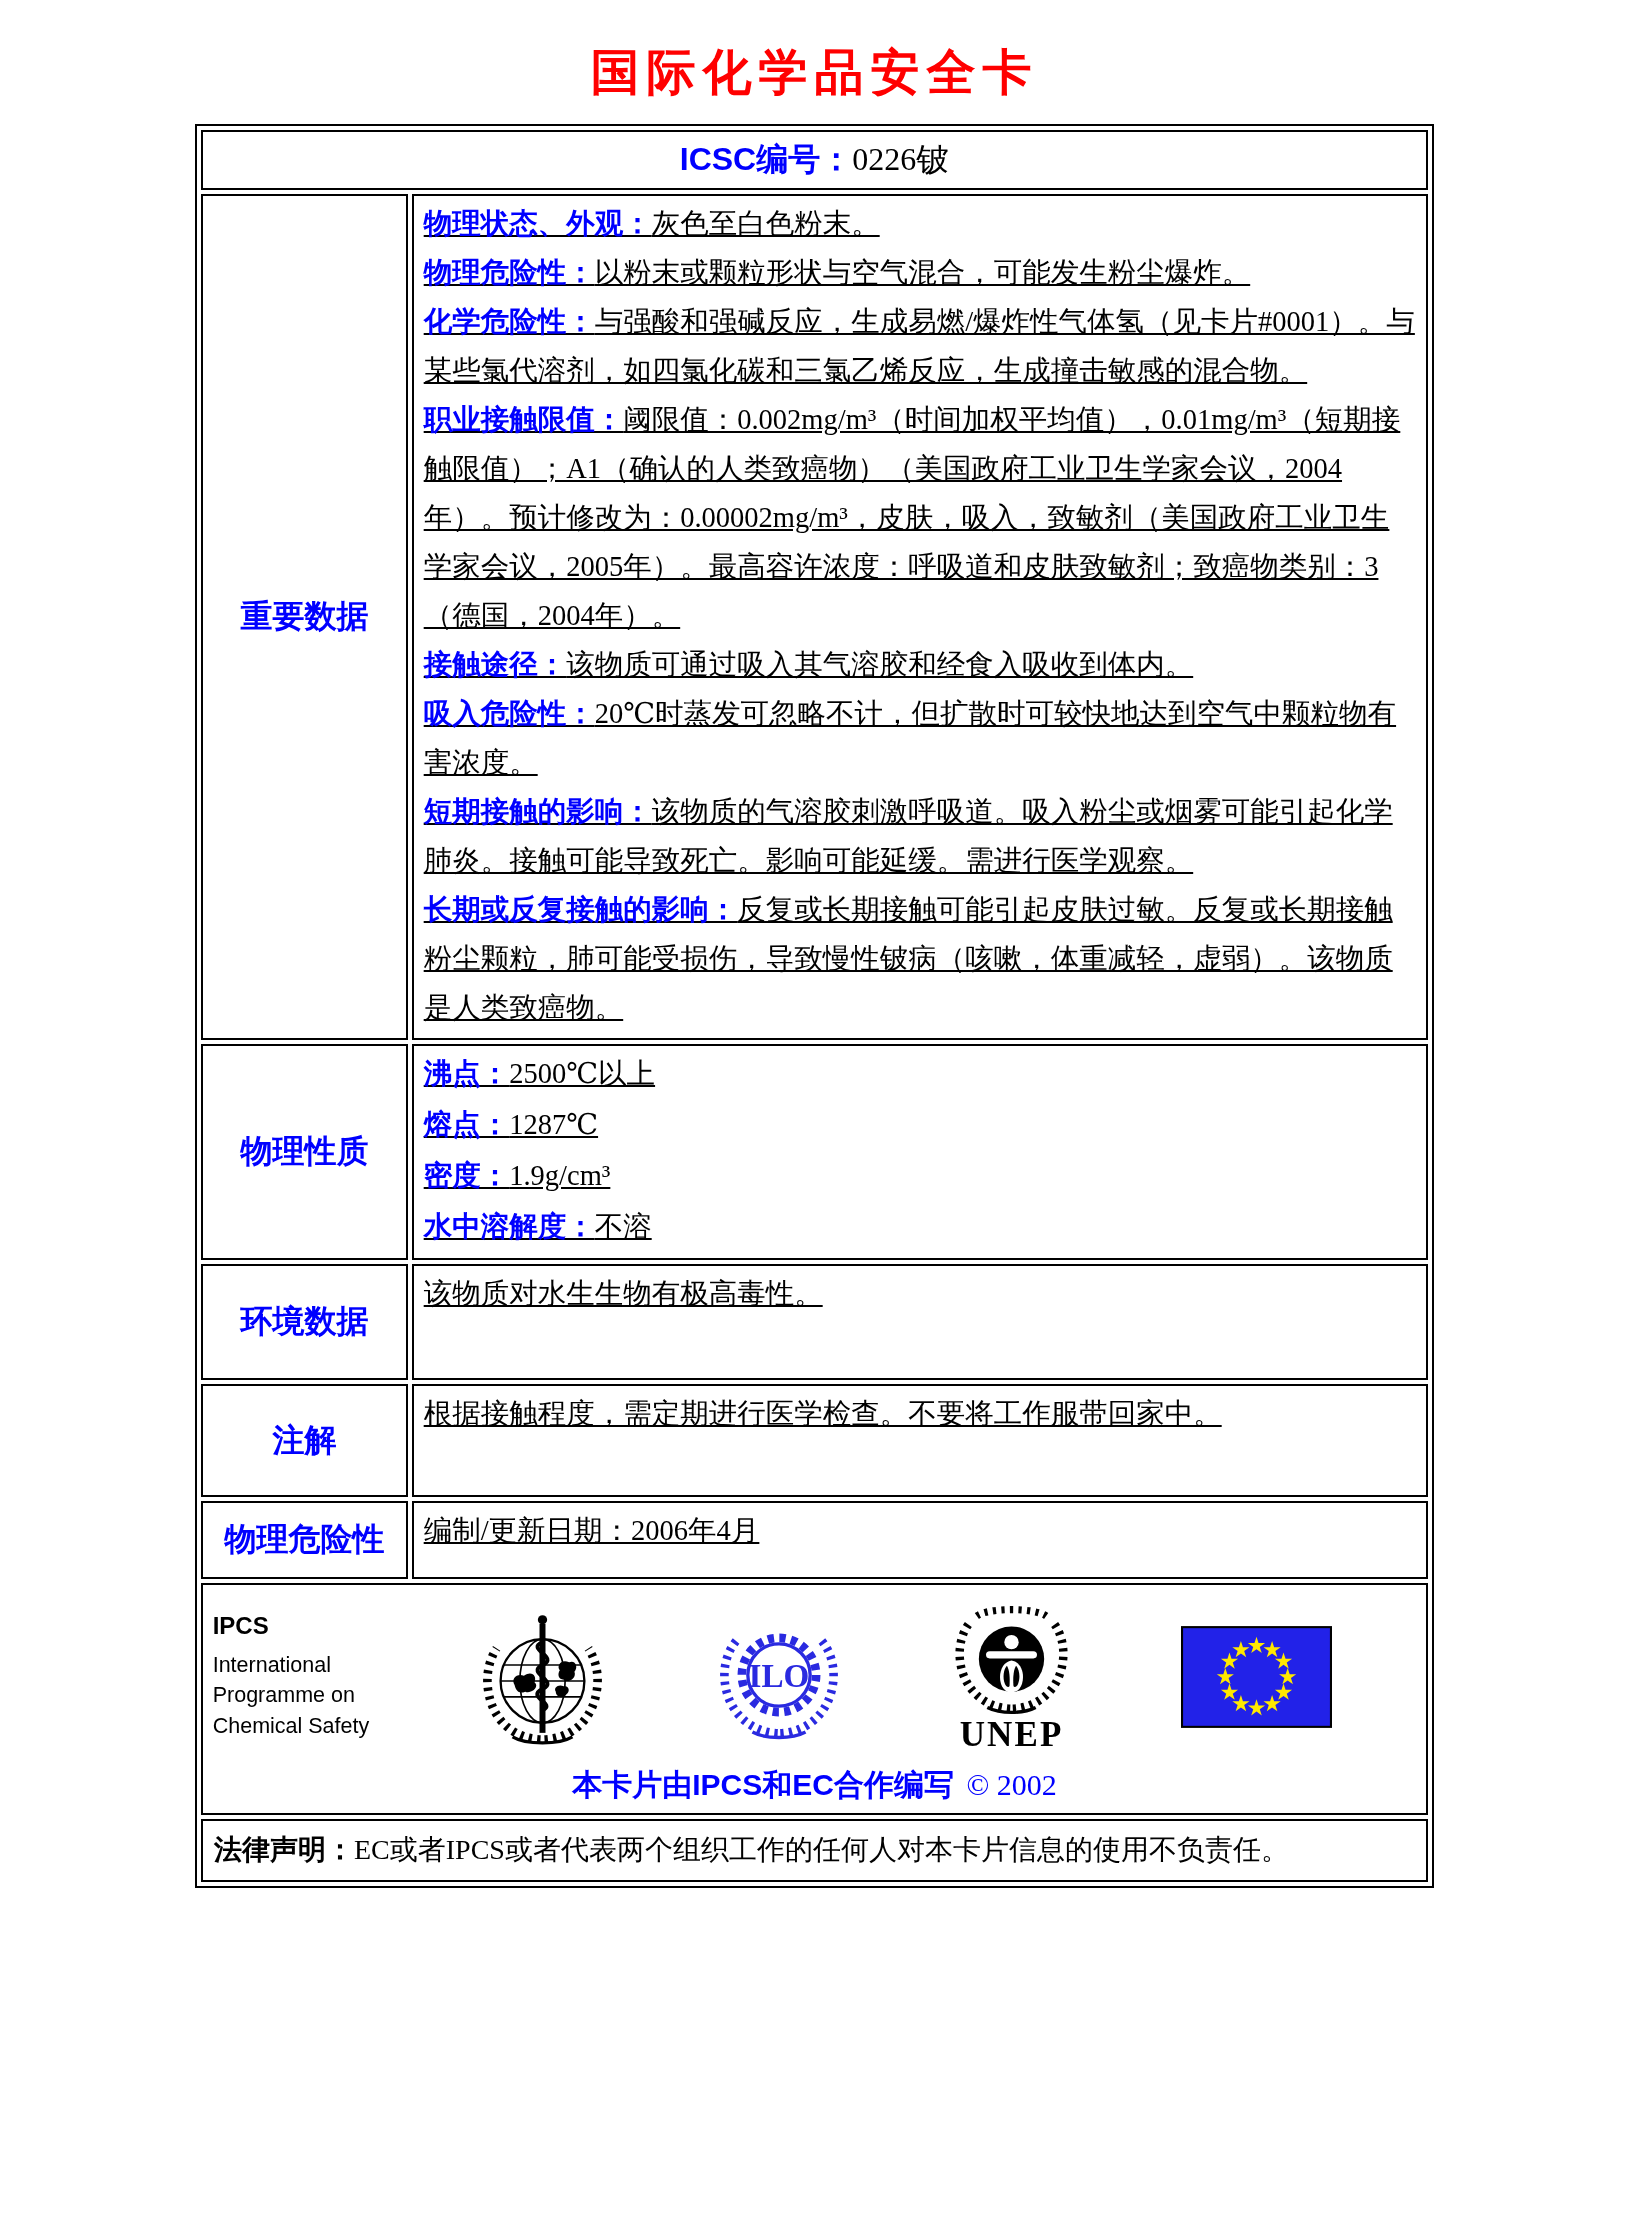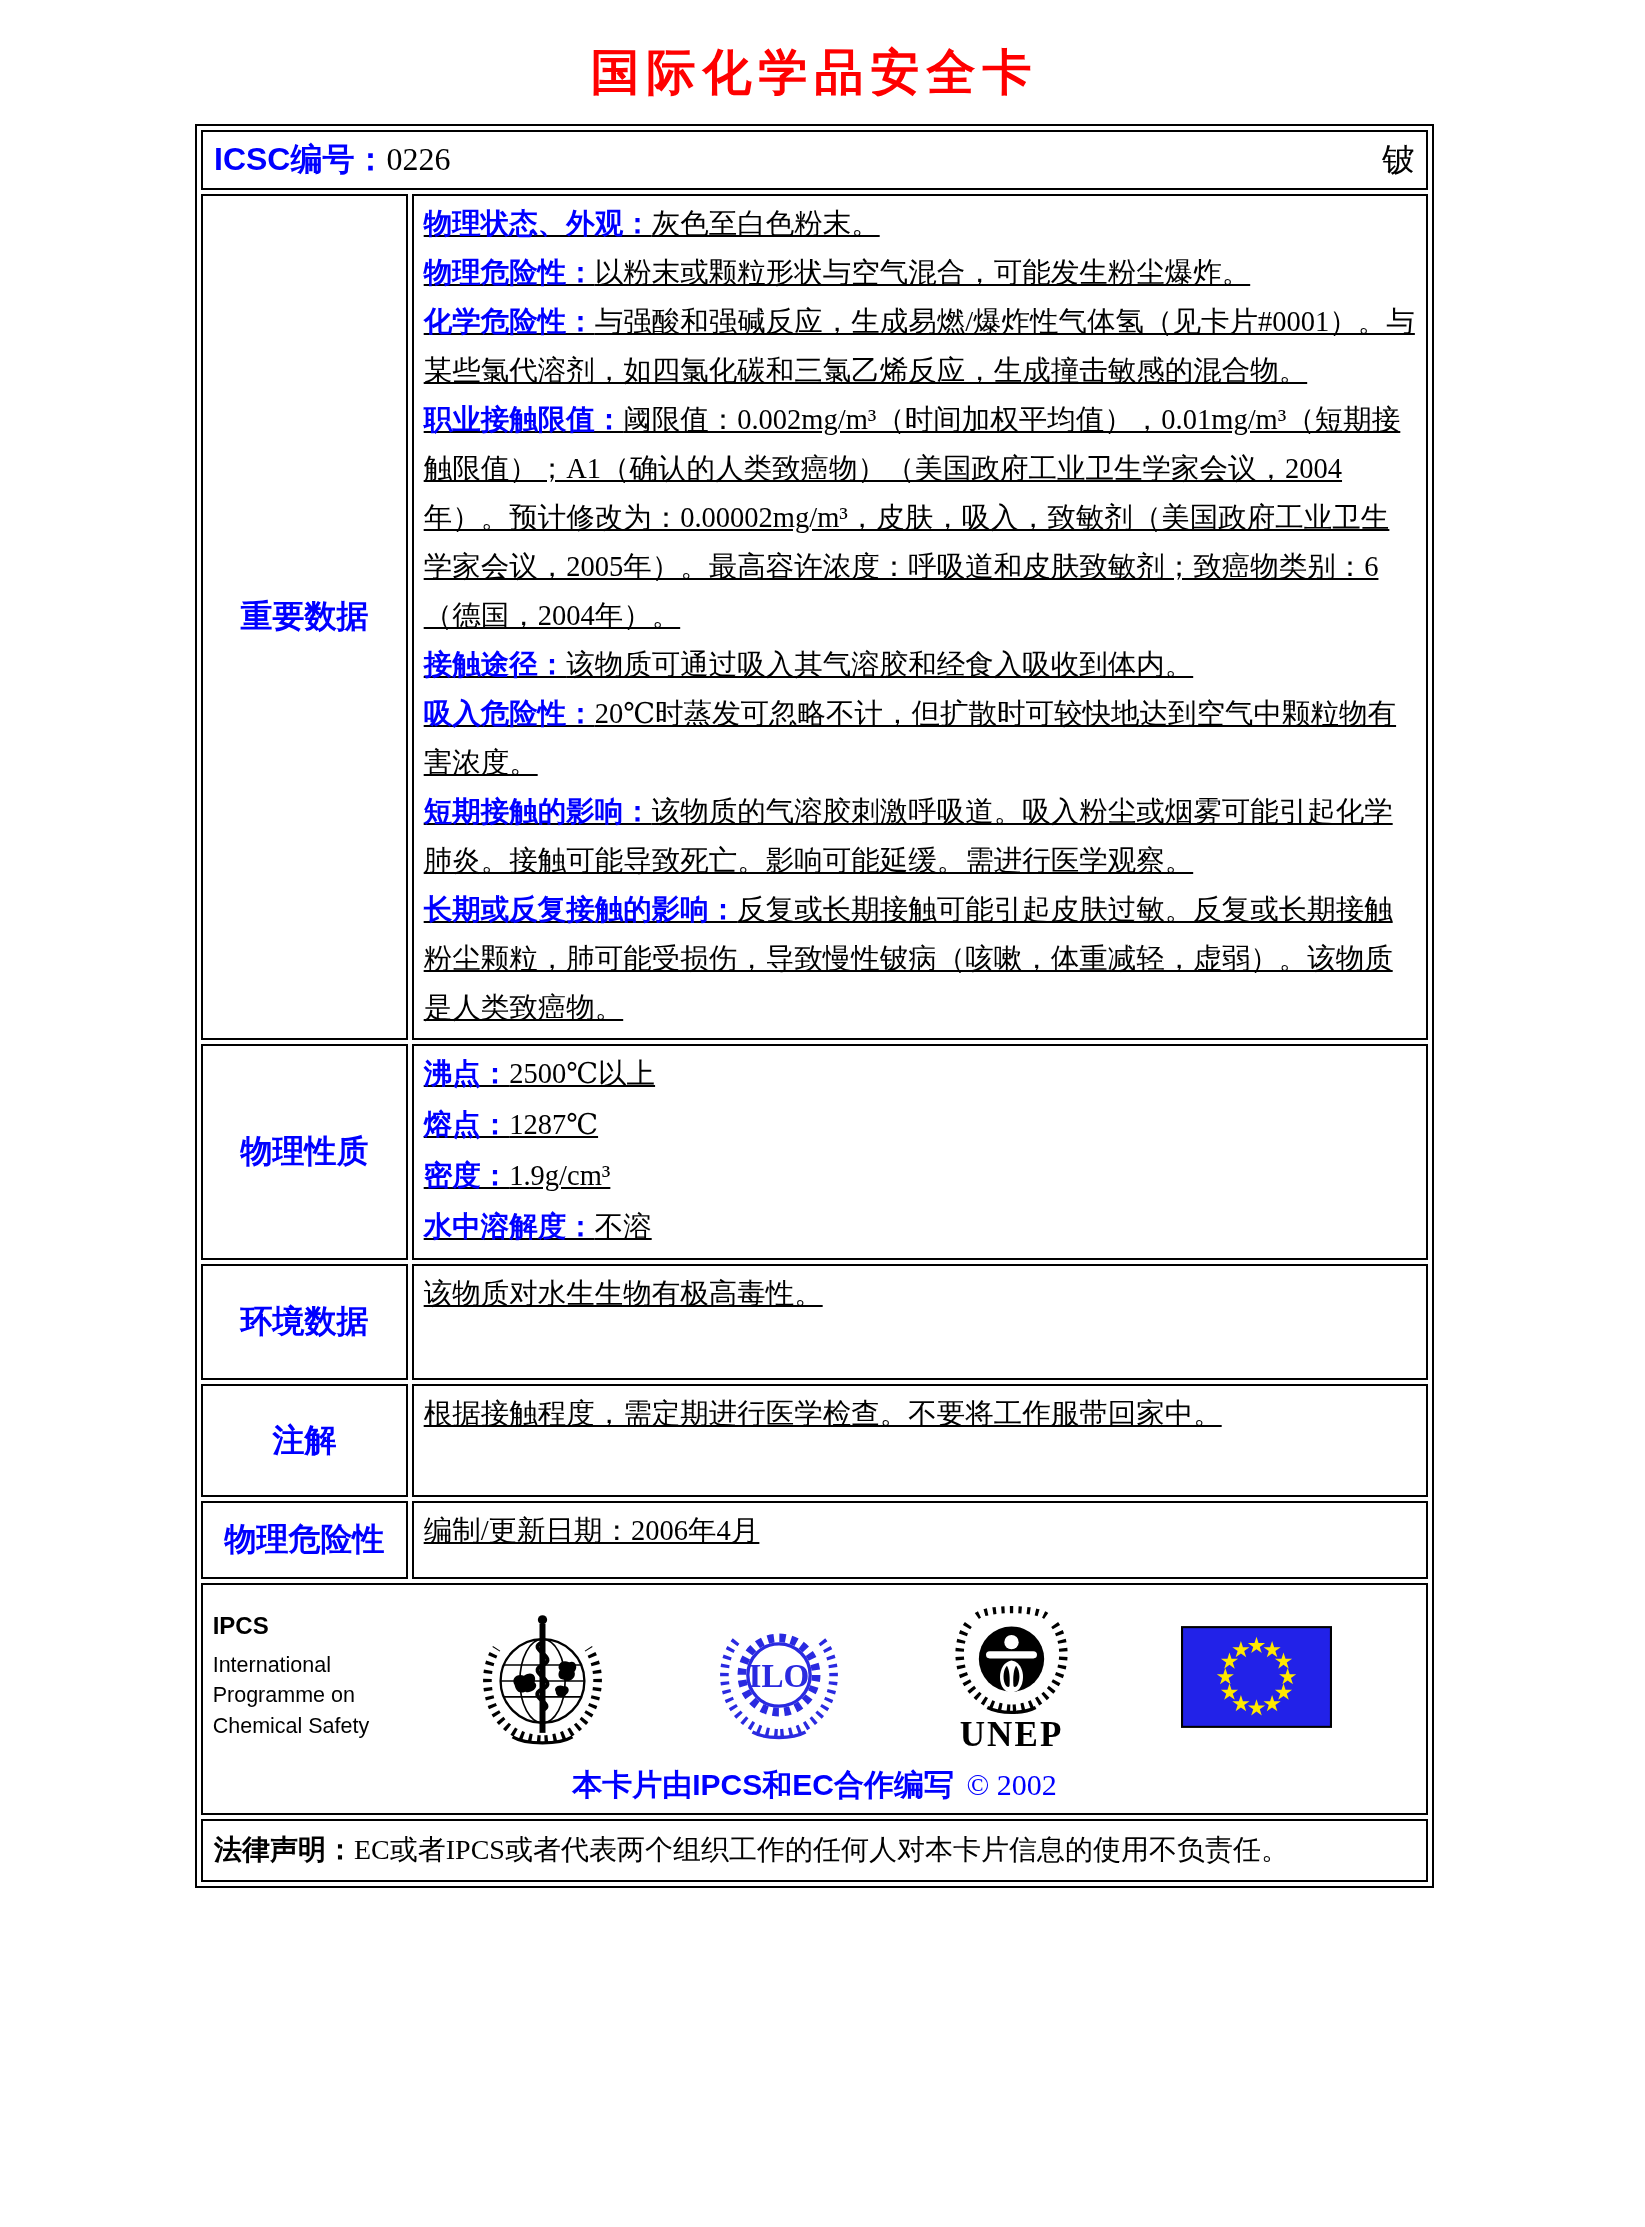--- a/index.html
+++ b/index.html
@@ -9,21 +9,21 @@
 
   .doc-title { margin:40px 0 18px 0; text-align:center; color:#ff0000;
                font-family:"Liberation Sans","DejaVu Sans",sans-serif;
                font-weight:bold; font-size:49px; letter-spacing:7px; }
 
   table.card { width:1239px; margin:0 auto; background:#fff;
                border:2.8px solid #000; border-collapse:separate; border-spacing:4.9px; }
   table.card td { border:2.1px solid #000; vertical-align:top; background:#fff; }
 
   .hdr-cell { padding:5.6px 11px; }
-  .hdr-flex { display:flex; justify-content:space-between; align-items:center; }
+  .hdr-flex { display:flex; justify-content:center; align-items:center; }
   .hdr-left { font-size:32px; }
   .blue-label { color:#0000ff; font-weight:bold;
                 font-family:"Liberation Sans","DejaVu Sans",sans-serif; }
   .substance { font-size:33px; color:#000; }
 
   .label-cell { width:173px; text-align:center; vertical-align:middle !important;
                 color:#0000ff; font-weight:bold; font-size:32px;
                 font-family:"Liberation Sans","DejaVu Sans",sans-serif; padding:15px; }
   .content-cell { padding:2.8px 9.7px 5.6px 9.7px; font-size:28.5px; line-height:49px;text-decoration:underline; }
   .content-cell p { margin:0; }
@@ -70,21 +70,21 @@
         </div>
       </td>
     </tr>
 
     <tr>
       <td class="label-cell">重要数据</td>
       <td class="content-cell">
         <p><span class="lead">物理状态、外观：</span><span>灰色至白色粉末。</span></p>
         <p><span class="lead">物理危险性：</span><span>以粉末或颗粒形状与空气混合，可能发生粉尘爆炸。</span></p>
         <p><span class="lead">化学危险性：</span><span>与强酸和强碱反应，生成易燃/爆炸性气体氢（见卡片#0001）。与某些氯代溶剂，如四氯化碳和三氯乙烯反应，生成撞击敏感的混合物。</span></p>
-        <p><span class="lead">职业接触限值：</span><span>阈限值：0.002mg/m³（时间加权平均值），0.01mg/m³（短期接触限值）；A1（确认的人类致癌物）（美国政府工业卫生学家会议，2004年）。预计修改为：0.00002mg/m³，皮肤，吸入，致敏剂（美国政府工业卫生学家会议，2005年）。最高容许浓度：呼吸道和皮肤致敏剂；致癌物类别：6（德国，2004年）。</span></p>
+        <p><span class="lead">职业接触限值：</span><span>阈限值：0.002mg/m³（时间加权平均值），0.01mg/m³（短期接触限值）；A1（确认的人类致癌物）（美国政府工业卫生学家会议，2004年）。预计修改为：0.00002mg/m³，皮肤，吸入，致敏剂（美国政府工业卫生学家会议，2005年）。最高容许浓度：呼吸道和皮肤致敏剂；致癌物类别：3（德国，2004年）。</span></p>
         <p><span class="lead">接触途径：</span><span>该物质可通过吸入其气溶胶和经食入吸收到体内。</span></p>
         <p><span class="lead">吸入危险性：</span><span>20℃时蒸发可忽略不计，但扩散时可较快地达到空气中颗粒物有害浓度。</span></p>
         <p><span class="lead">短期接触的影响：</span><span>该物质的气溶胶刺激呼吸道。吸入粉尘或烟雾可能引起化学肺炎。接触可能导致死亡。影响可能延缓。需进行医学观察。</span></p>
         <p><span class="lead">长期或反复接触的影响：</span><span>反复或长期接触可能引起皮肤过敏。反复或长期接触粉尘颗粒，肺可能受损伤，导致慢性铍病（咳嗽，体重减轻，虚弱）。该物质是人类致癌物。</span></p>
       </td>
     </tr>
 
     <tr>
       <td class="label-cell">物理性质</td>
       <td class="content-cell phys">

